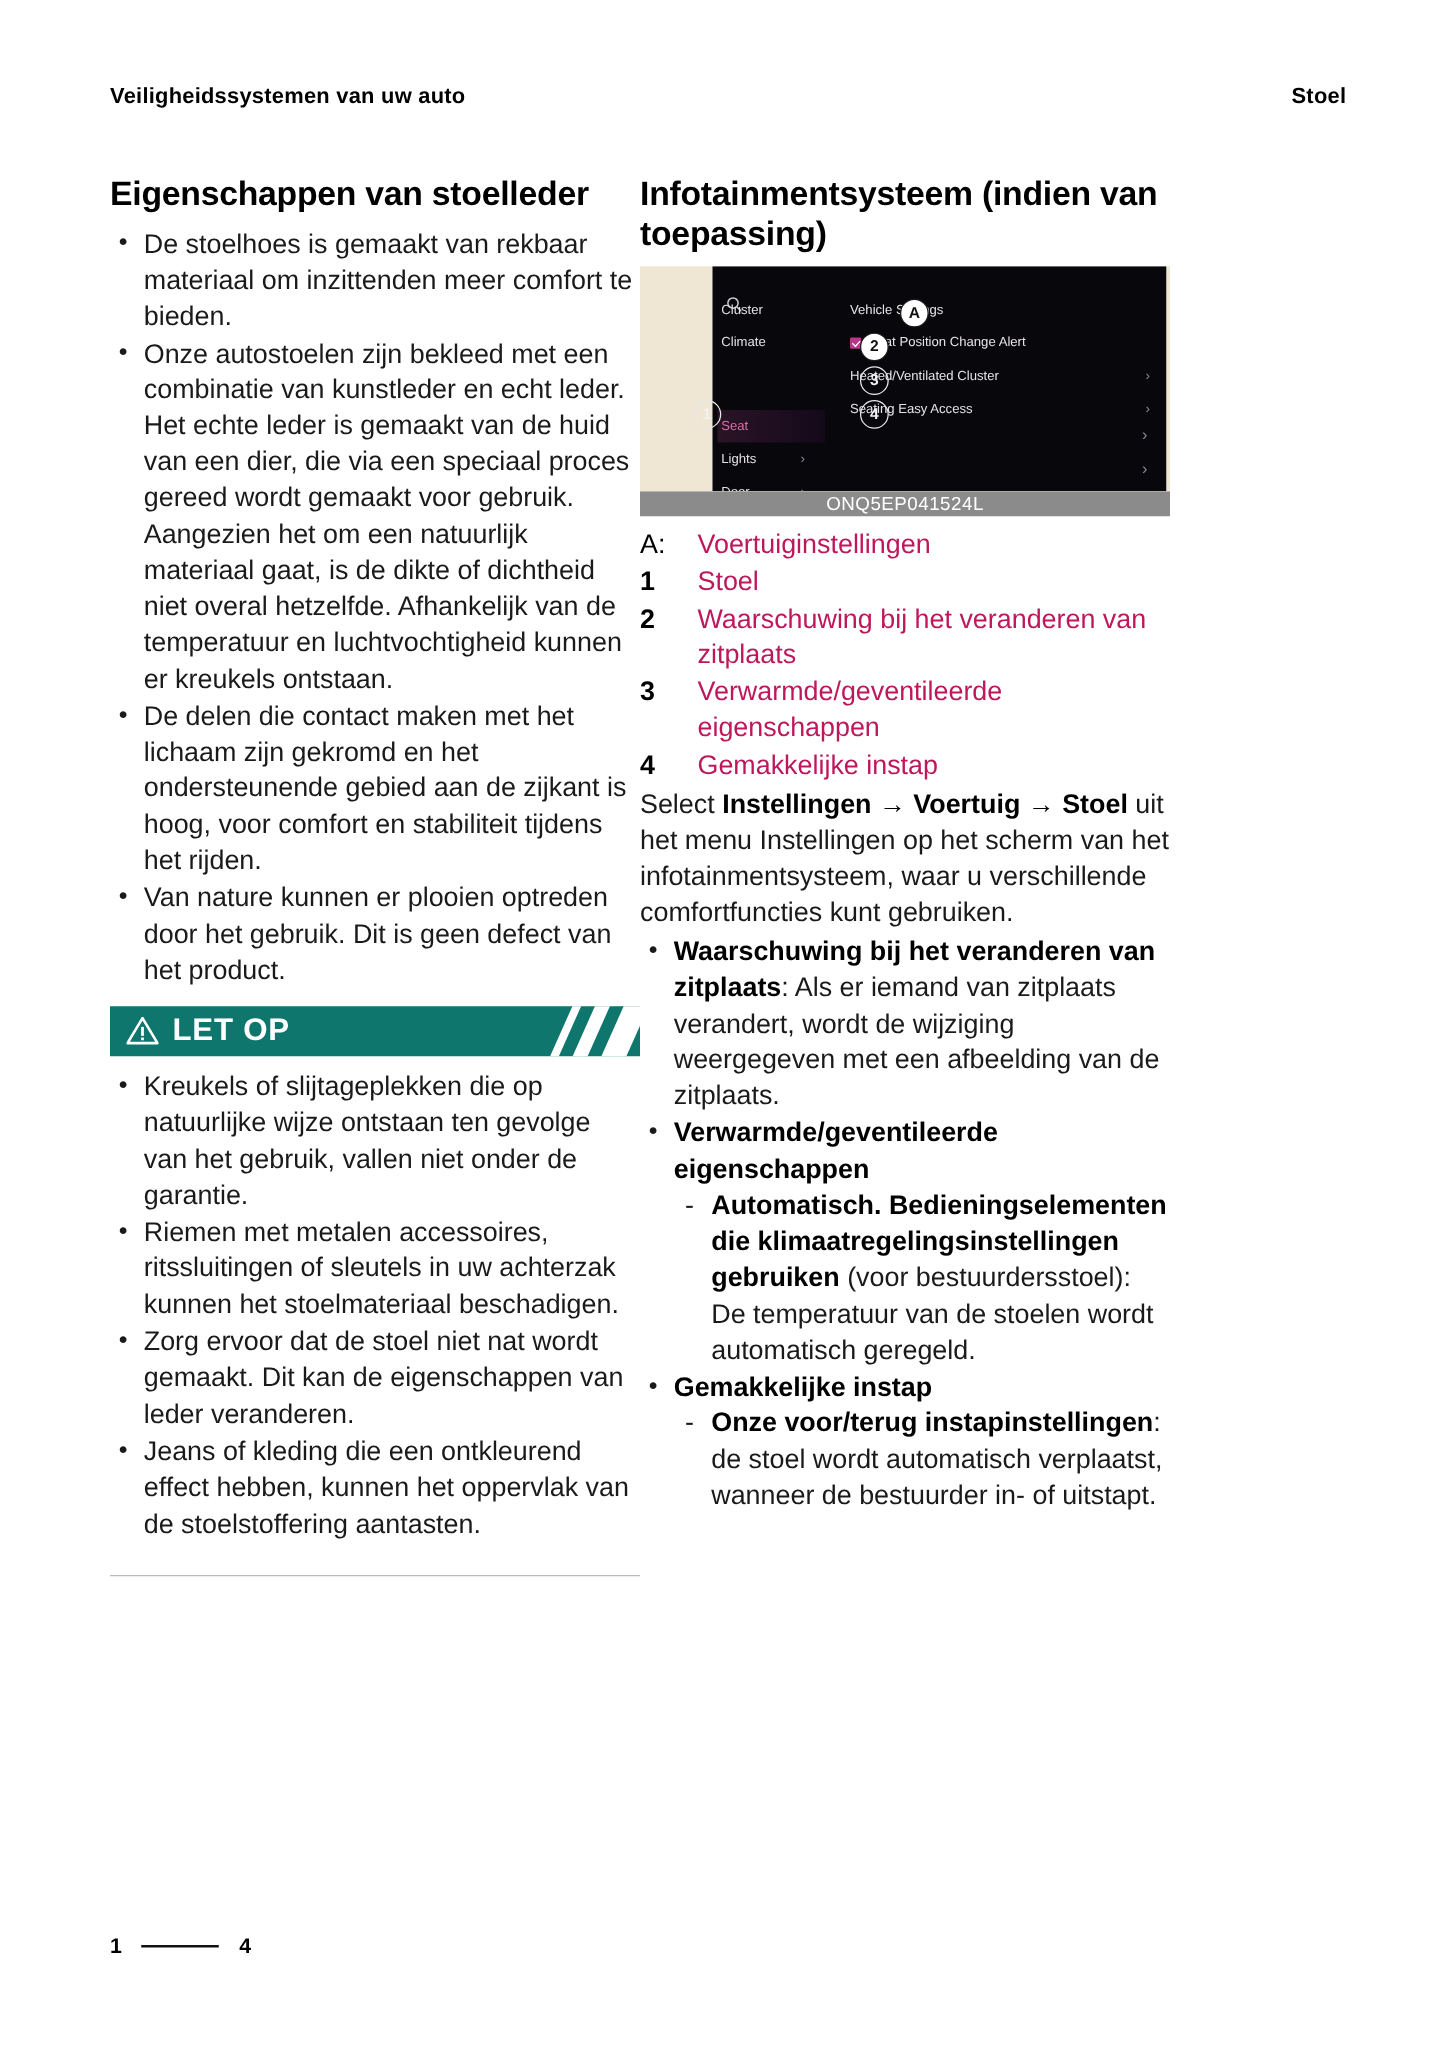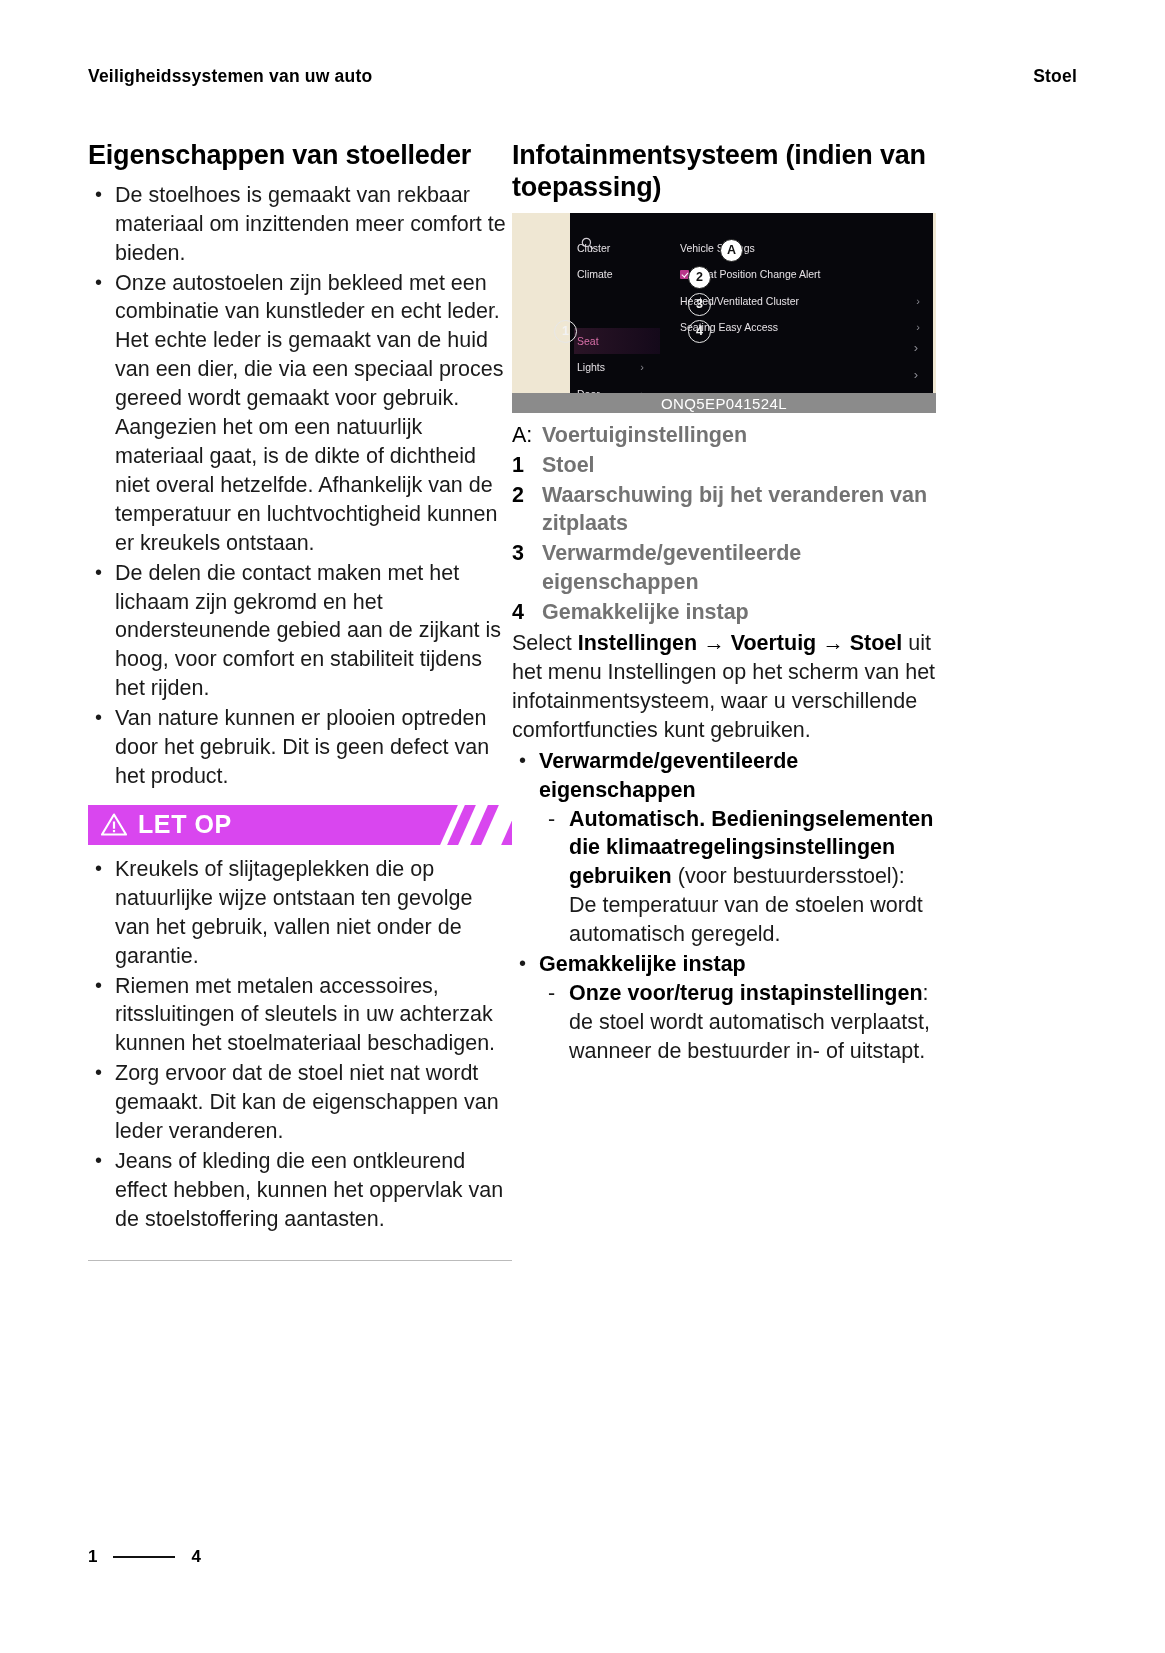--- a/index.html
+++ b/index.html
@@ -99,21 +99,21 @@
     position: absolute;
     left: 9px;
     top: 0px;
   }
 
   b, .b { font-weight: bold; color: #000; }
 
   
   .notice-banner {
     position: relative;
-    background: #d946ef;
+    background: #0f766e;
     height: 40px;
     margin: 14px 0 10px 0;
     display: flex;
     align-items: center;
     overflow: hidden;
   }
   .notice-banner .warn-tri {
     margin-left: 13px;
     margin-right: 11px;
     display: block;
@@ -288,21 +288,21 @@
     line-height: 1.345;
     margin-bottom: 1px;
   }
   .legend li .key {
     flex: none;
     width: 30px;
     font-weight: bold;
     color: #000;
   }
   .legend li .key.plain { font-weight: normal; }
-  .legend li .val { font-weight: bold; color: #737373; }
+  .legend li .val { font-weight: normal; color: #be185d; margin-left: 16px; }
 
   p.body-para {
     font-size: 21.5px;
     line-height: 1.345;
     margin: 2px 0 2px 0;
     color: #1a1a1a;
   }
 
   
   .footer {
@@ -443,20 +443,21 @@
             <span class="key">4</span>
             <span class="val">Gemakkelijke instap</span>
           </li>
         </ul>
 
       <p class="body-para">
         <span>Select </span><b>Instellingen</b><b> → </b><b>Voertuig</b><b> → </b><b>Stoel</b><span> uit het menu Instellingen op het scherm van het infotainmentsysteem, waar u verschillende comfortfuncties kunt gebruiken.</span>
       </p>
 
       <ul class="bullets" id="feature-bullets">
+          <li><b>Waarschuwing bij het veranderen van zitplaats</b><span>: Als er iemand van zitplaats verandert, wordt de wijziging weergegeven met een afbeelding van de zitplaats.</span></li>
           <li><b>Verwarmde/geventileerde eigenschappen</b><ul class="dashes">
               <li><b>Automatisch. Bedieningselementen die klimaatregelingsinstellingen gebruiken</b><span> (voor bestuurdersstoel): De temperatuur van de stoelen wordt automatisch geregeld.</span></li>
             </ul></li>
           <li><b>Gemakkelijke instap</b><ul class="dashes">
               <li><b>Onze voor/terug instapinstellingen</b><span>: de stoel wordt automatisch verplaatst, wanneer de bestuurder in- of uitstapt.</span></li>
             </ul></li>
         </ul>
     </div>
   </div>
 

